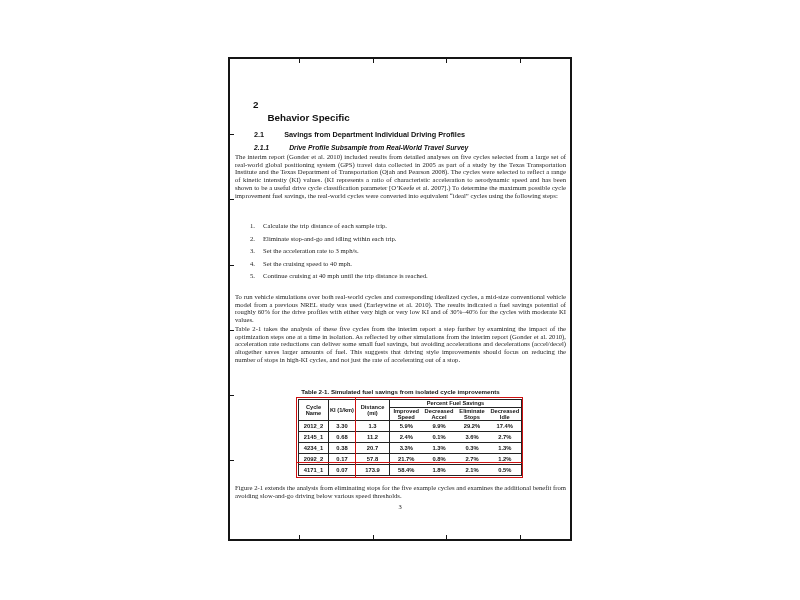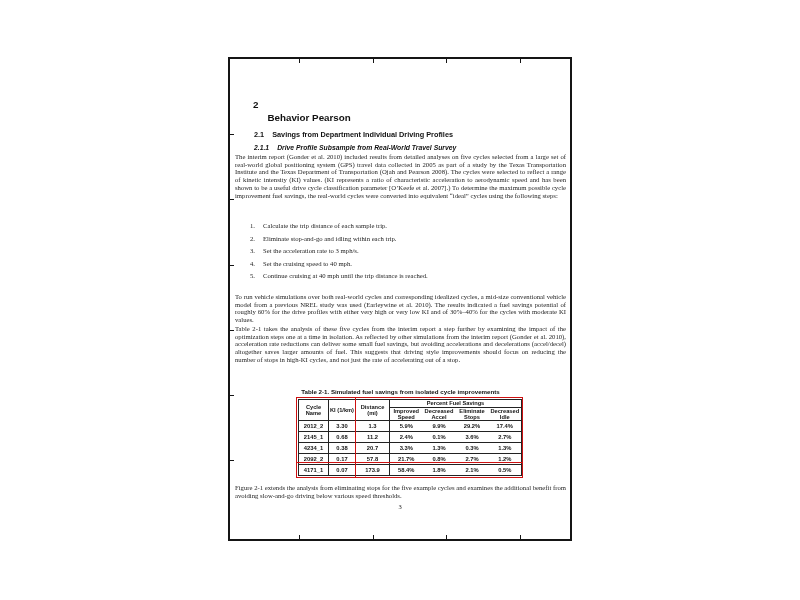--- a/index.html
+++ b/index.html
@@ -8,21 +8,21 @@
   .page{position:absolute;left:228px;top:57px;width:344px;height:484px;
         border:2px solid #151515;background:#fff;box-sizing:border-box;}
   .tick{position:absolute;background:#151515;}
   .tick.t{width:1px;height:5px;top:-1px;}
   .tick.b{width:1px;height:5px;bottom:-1px;}
   .tick.l{height:1px;width:5px;left:-1px;}
   .h1{position:absolute;left:23px;top:40px;width:302px;display:flex;gap:9px;
       font:bold 9.8px/12.6px "Liberation Sans",sans-serif;color:#111;}
   .s21{position:absolute;left:24px;top:71px;font:bold 7.3px "Liberation Sans",sans-serif;color:#111;white-space:nowrap;}
   .s211{position:absolute;left:24px;top:85px;font:italic bold 6.8px "Liberation Sans",sans-serif;color:#111;white-space:nowrap;}
-  .snum{display:inline-block;margin-right:8px;}
+  .snum{display:inline-block;margin-right:20px;}
   .para{position:absolute;left:5px;width:331px;font:6.7px/7.7px "Liberation Serif",serif;
         color:#1f1f1f;text-align:justify;}
   #p1{top:94px;} #p2{top:234px;} #p3{top:266px;} #p4{top:425px;text-align:left;}
   .list{position:absolute;left:20px;top:164px;width:305px;
         font:6.7px/6.9px "Liberation Serif",serif;color:#1f1f1f;}
   .li{display:flex;margin-bottom:5.6px;}
   .li .lnum{flex:0 0 13px;}
   .tcaption{position:absolute;left:5px;top:329px;width:331px;text-align:center;
             font:bold 6.2px "Liberation Sans",sans-serif;color:#111;}
   .tablewrap{position:absolute;left:68px;top:340px;width:223px;}
@@ -62,21 +62,21 @@
   <div class="tick l" style="top:75px"></div>
   <div class="tick l" style="top:140px"></div>
   <div class="tick l" style="top:206px"></div>
   <div class="tick l" style="top:271px"></div>
   <div class="tick l" style="top:336px"></div>
   <div class="tick l" style="top:401px"></div>
 
   <div class="h1">
     <span>2</span>
     <span><br>
-      <span>Behavior Pearson</span></span>
+      <span>Behavior Specific</span></span>
   </div>
 
   <div class="s21">
     <span class="snum">2.1</span><span>Savings from Department Individual Driving Profiles</span>
   </div>
   <div class="s211">
     <span class="snum">2.1.1</span><span>Drive Profile Subsample from Real-World Travel Survey</span>
   </div>
 
   <div class="para" id="p1">The interim report (Gonder et al. 2010) included results from detailed analyses on five cycles selected from a large set of real-world global positioning system (GPS) travel data collected in 2005 as part of a study by the Texas Transportation Institute and the Texas Department of Transportation (Ojah and Pearson 2008). The cycles were selected to reflect a range of kinetic intensity (KI) values. (KI represents a ratio of characteristic acceleration to aerodynamic speed and has been shown to be a useful drive cycle classification parameter [O’Keefe et al. 2007].) To determine the maximum possible cycle improvement fuel savings, the real-world cycles were converted into equivalent “ideal” cycles using the following steps:</div>

